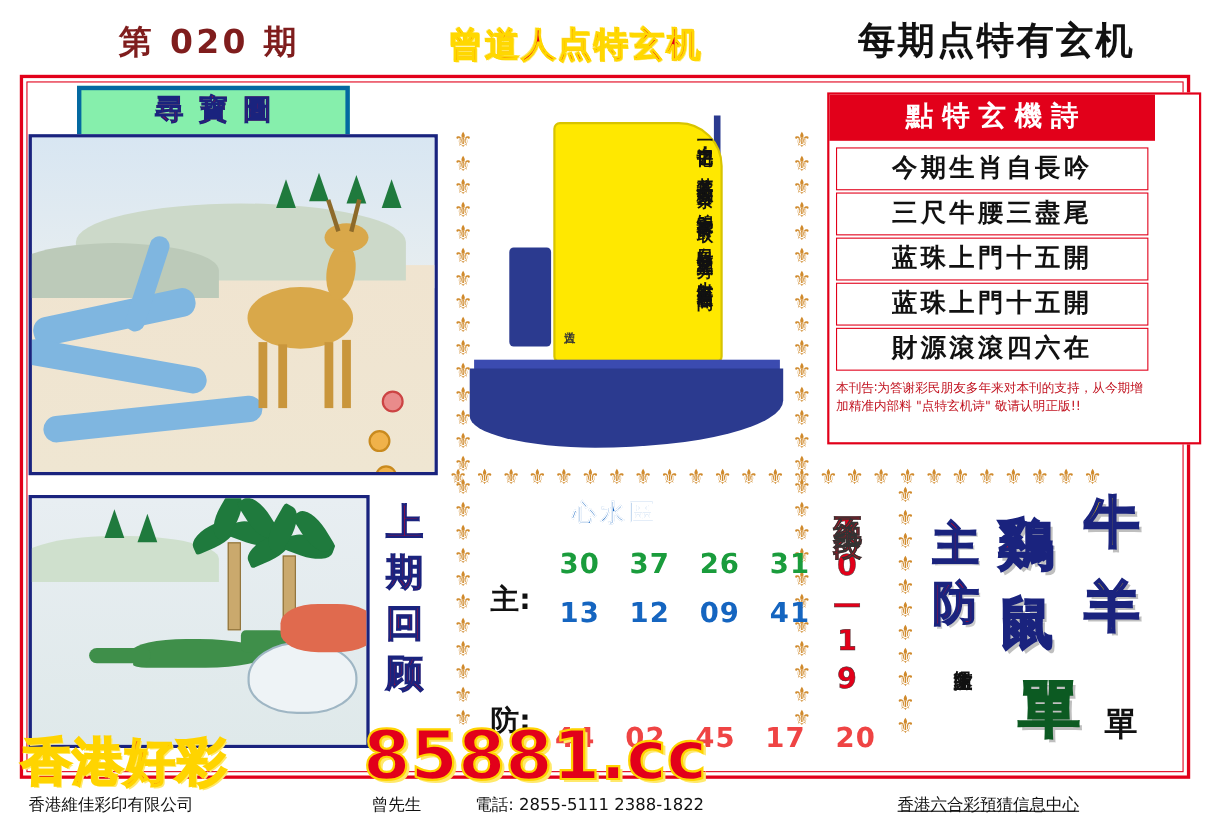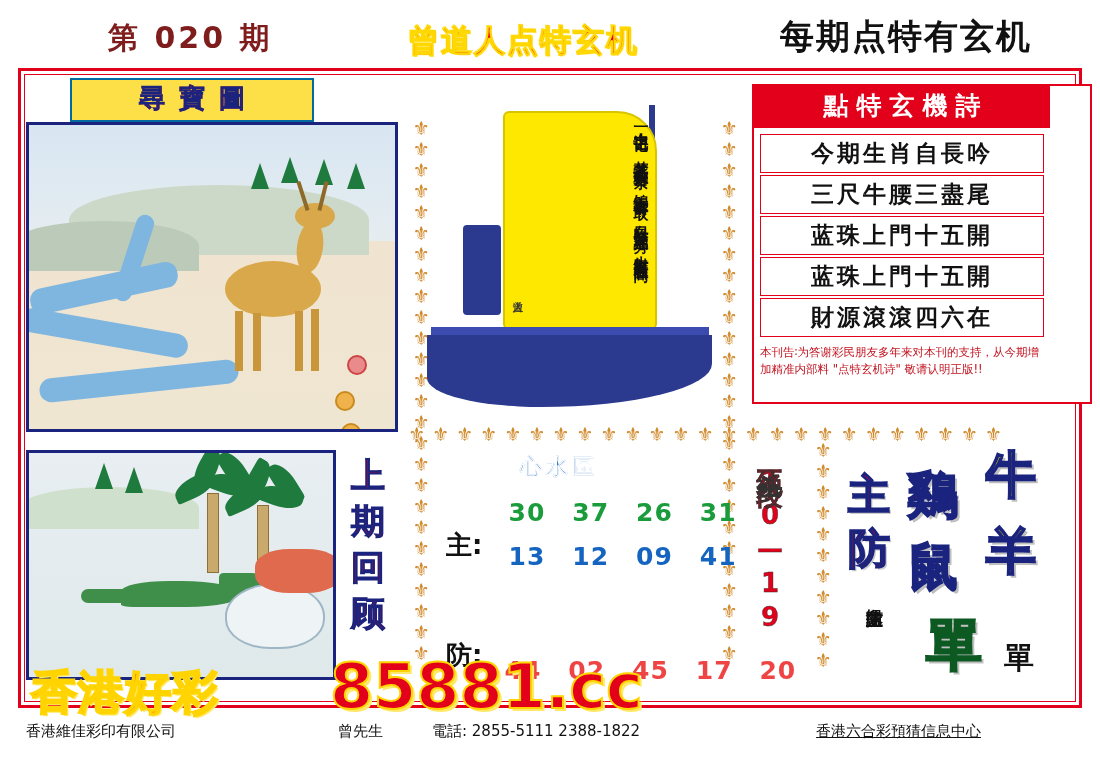--- a/index.html
+++ b/index.html
@@ -40,21 +40,21 @@
     border:3px solid #e2001a;background:#fff;box-sizing:border-box;
   }
   .frame-inner{
     position:absolute;left:3px;top:3px;right:3px;bottom:3px;
     border:1px solid #e2001a;
   }
 
   
   .xunbaotu{
     position:absolute;left:70px;top:78px;width:240px;height:40px;
-    border:2px solid #0369a1;background:#fde047;
+    border:4px solid #0369a1;background:#86efac;
   }
   .xunbaotu span{
     display:block;text-align:center;line-height:36px;
     font-size:26px;font-weight:bold;color:#e2001a;
     letter-spacing:14px;text-indent:14px;
     -webkit-text-stroke:.6px #1a237e;
     font-family:"DejaVu Sans",sans-serif;
   }
 
   .pic{
@@ -205,21 +205,21 @@
     font-family:"DejaVu Sans",sans-serif;
   }
   .dan-small{
     position:absolute;left:1004px;top:638px;
     font-size:30px;font-weight:bold;color:#111;
     font-family:"DejaVu Sans",sans-serif;
   }
 
   
   .wm-left{
-    position:absolute;left:31px;top:662px;
+    position:absolute;left:19px;top:662px;
     font-size:46px;font-weight:bold;color:#e2001a;
     -webkit-text-stroke:2px #ffd400;
     text-shadow:2px 2px 0 #ffe96b;
     letter-spacing:1px;
     font-family:"DejaVu Sans",sans-serif;
   }
   .wm-num{
     position:absolute;left:330px;top:650px;
     font-size:62px;font-weight:bold;color:#e2001a;
     -webkit-text-stroke:2px #ffd400;

